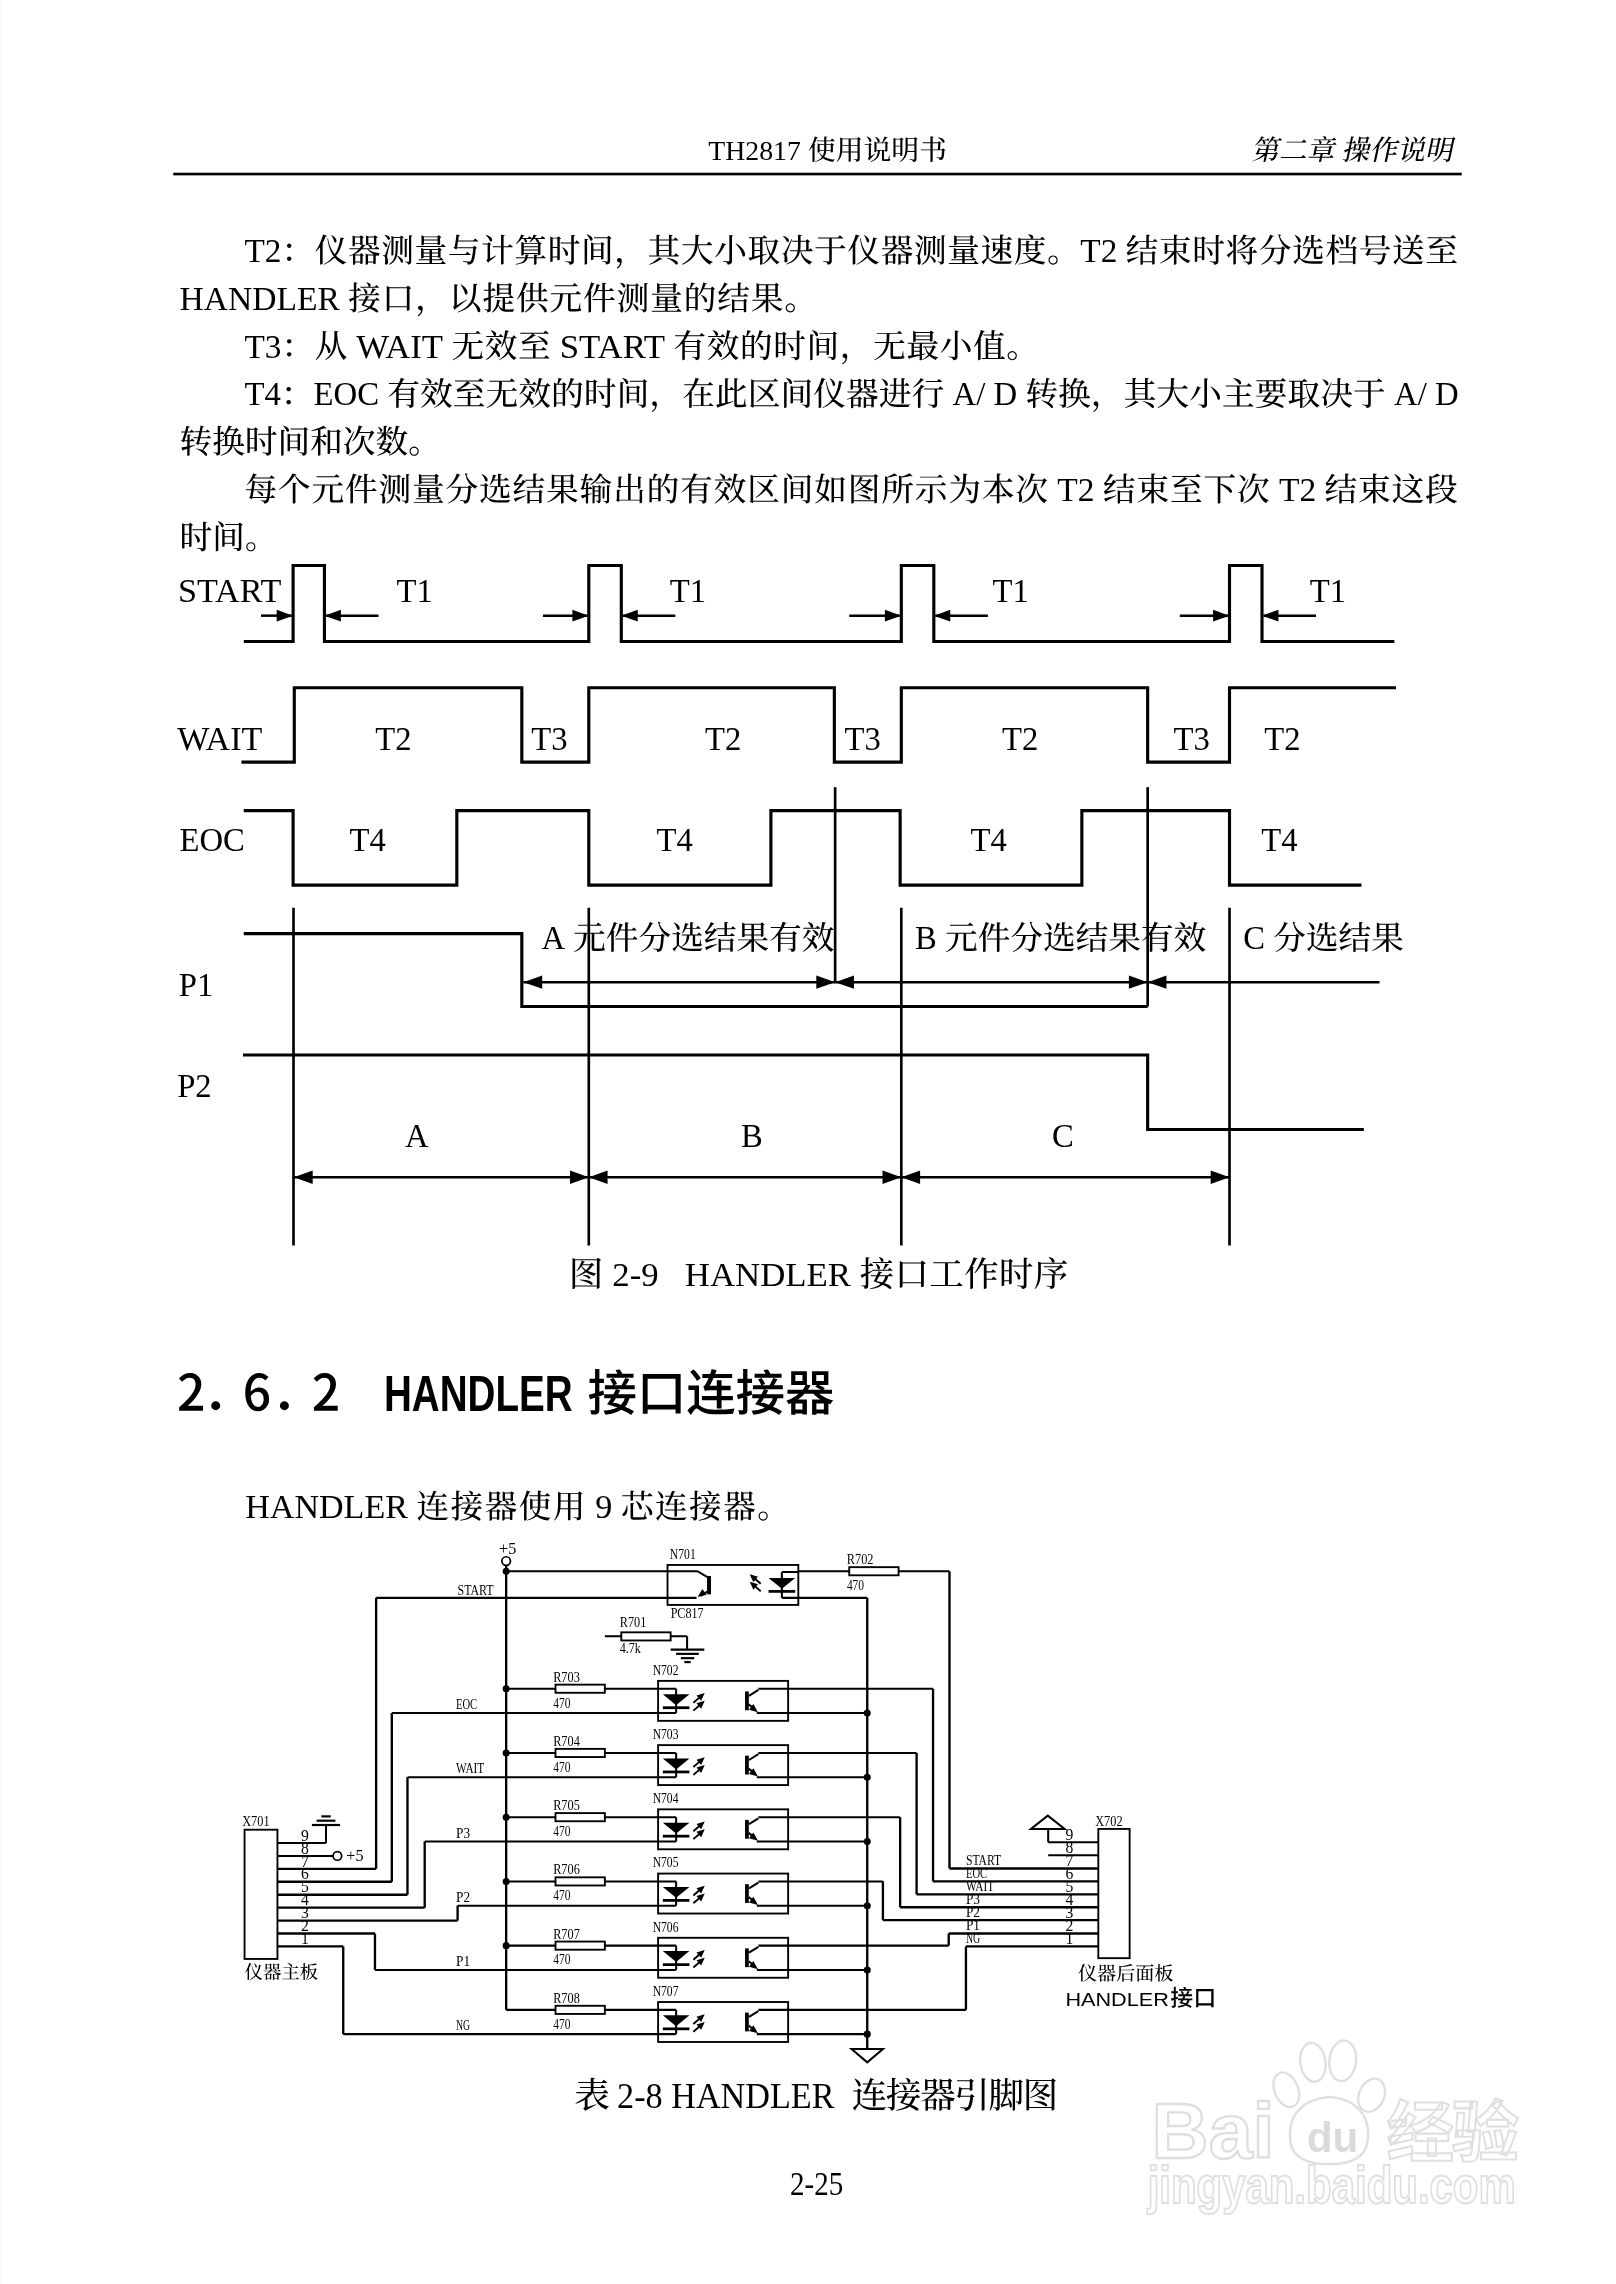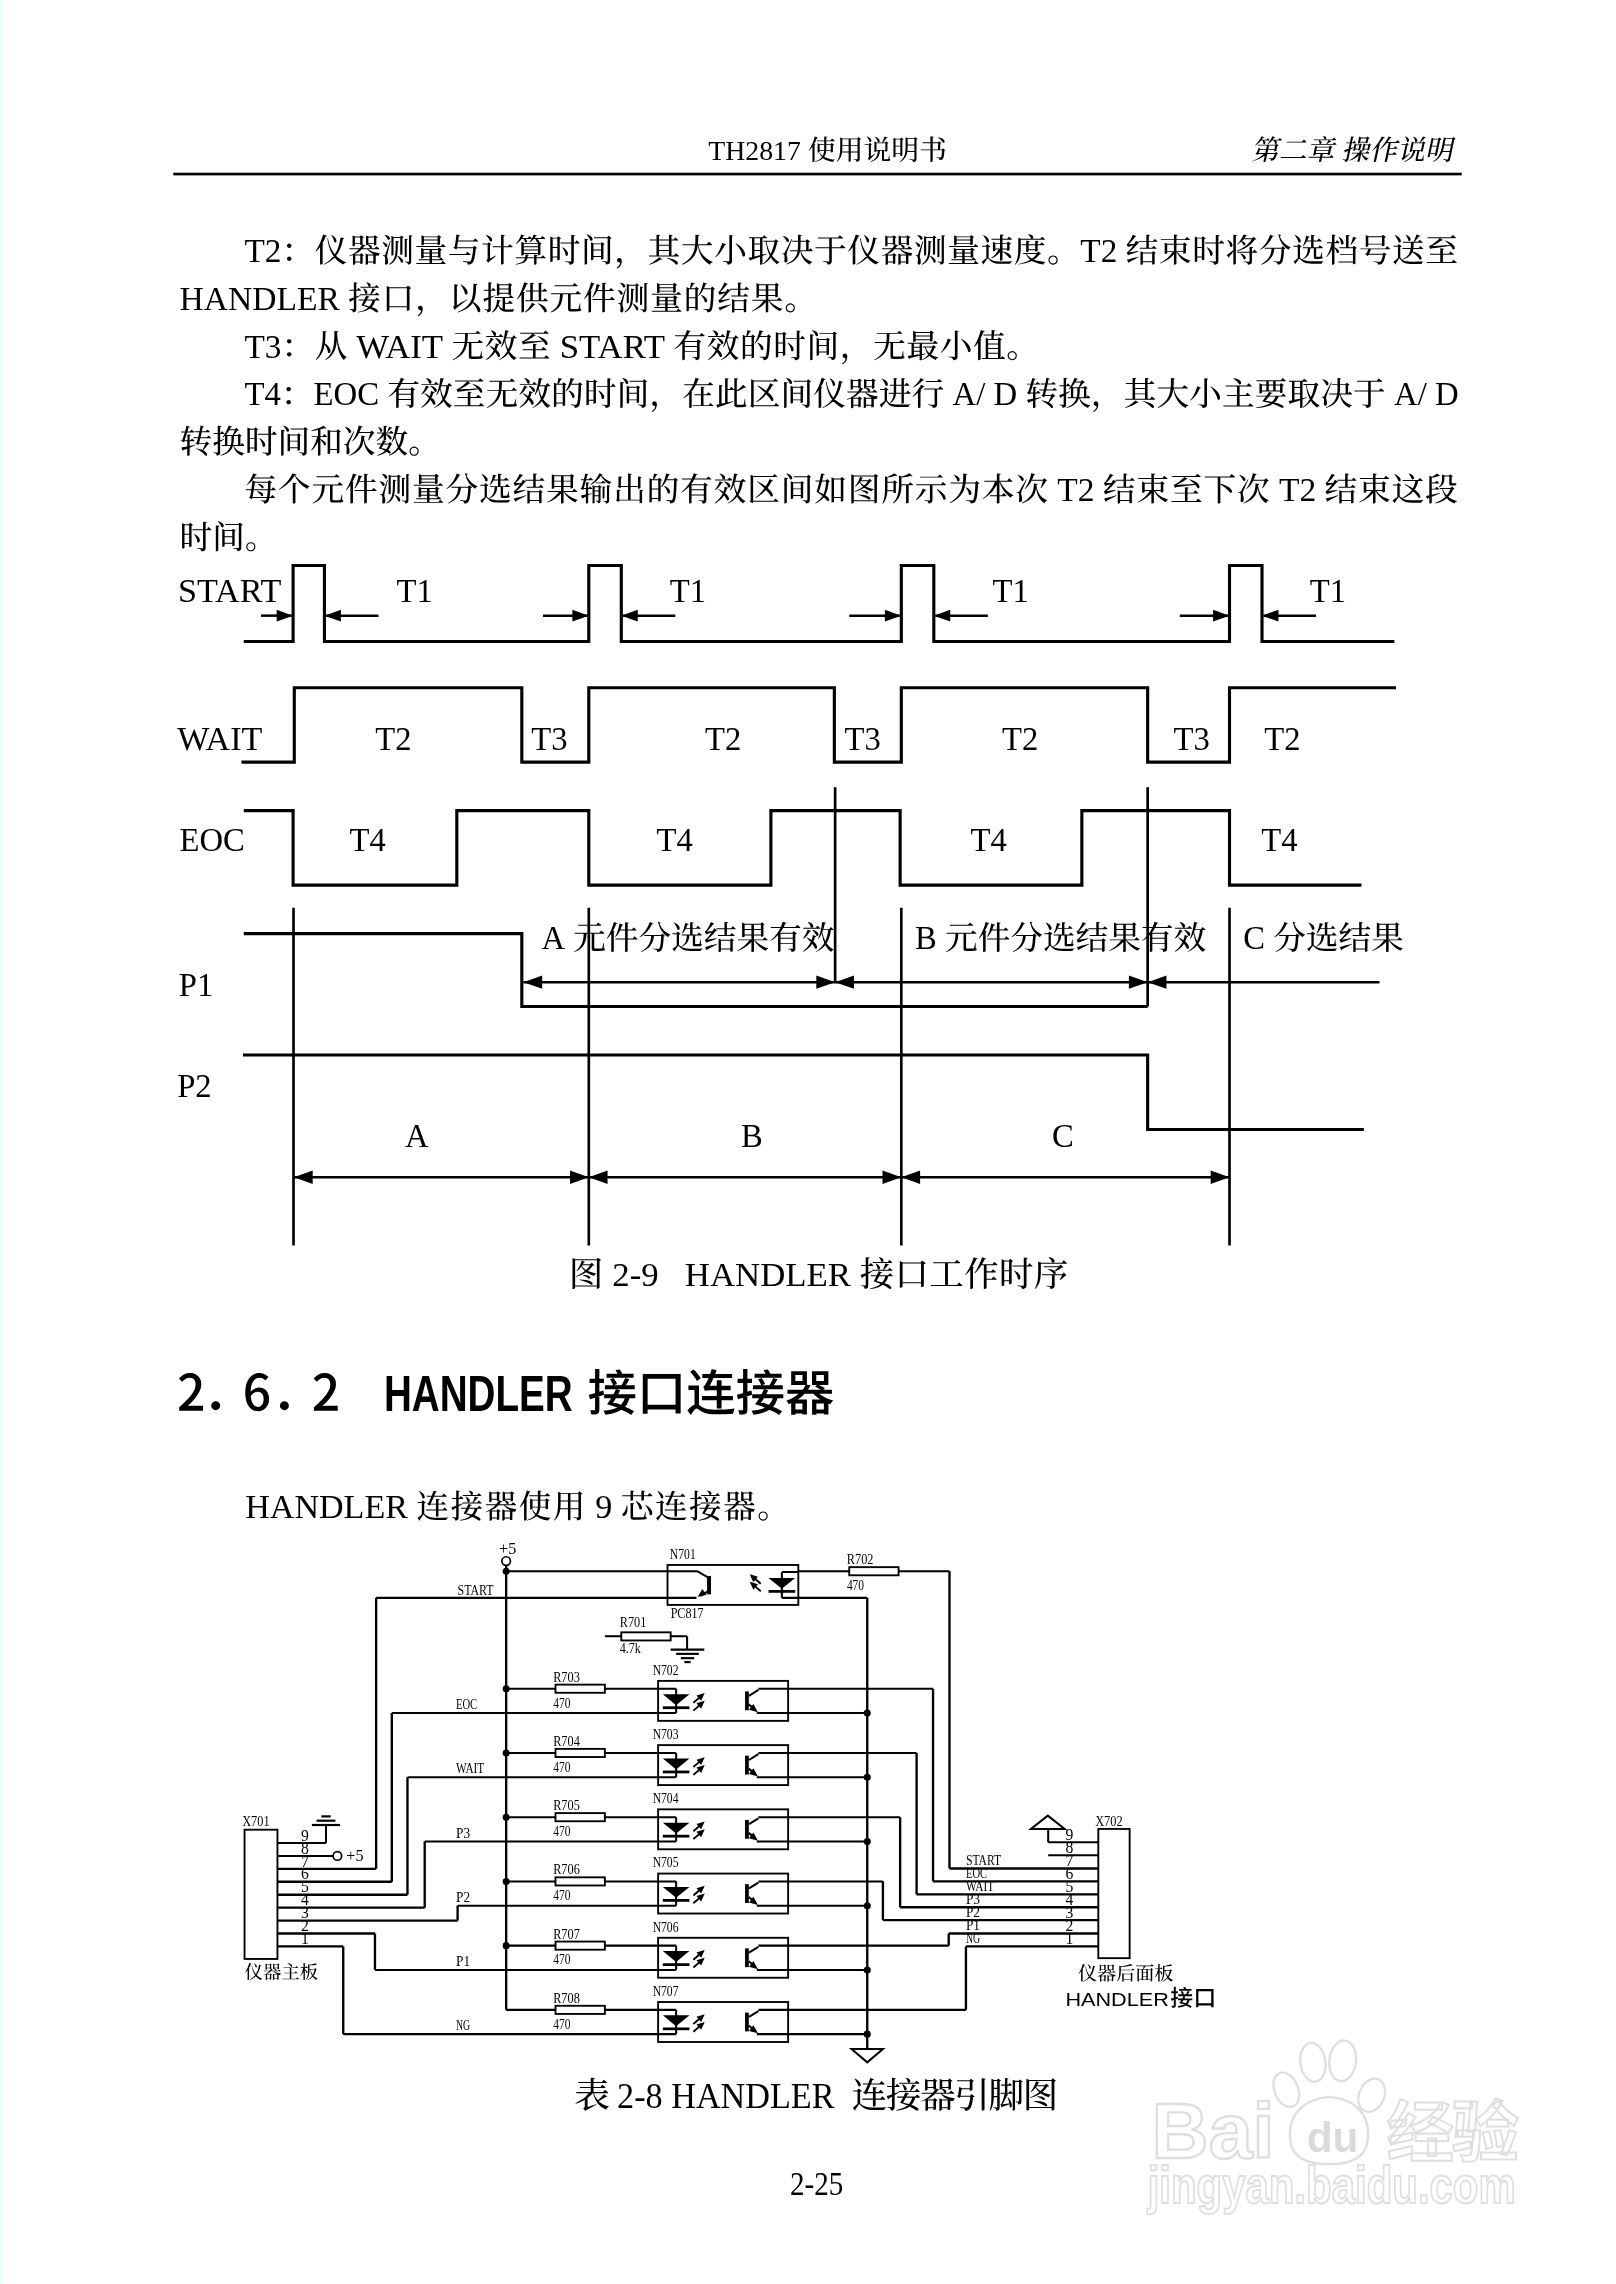--- a/index.html
+++ b/index.html
@@ -1,15 +1,15 @@
 <!DOCTYPE html>
 <html style="font-size:12.5px"><head><meta charset="utf-8"><title>TH2817</title>
 <style>
 html,body{margin:0;padding:0;background:#fff;}
-#page{position:relative;width:1617px;height:2284px;background:#5eead4;overflow:hidden;}
+#page{position:relative;width:1617px;height:2284px;background:#c4b5fd;overflow:hidden;}
 #page svg{position:absolute;left:0;top:0;}
 </style></head>
 <body>
 <div id="page">
 <svg width="1617" height="2284" viewBox="0 0 2064 2916">
 <rect width="2064" height="2916" fill="#ffffff"></rect>
 <defs>
 <path id="a4f7f" d="M317 -697H815L867 -764Q867 -764 877 -757Q887 -749 902 -737Q917 -724 934 -710Q951 -697 964 -684Q962 -676 955 -672Q948 -668 937 -668H325ZM401 -347H854V-318H401ZM823 -560H813L854 -604L942 -537Q937 -531 926 -525Q914 -520 900 -516V-291Q900 -287 889 -281Q878 -276 863 -271Q848 -266 835 -266H823ZM350 -560V-594L430 -560H846V-531H424V-285Q424 -282 415 -276Q406 -270 391 -265Q376 -261 361 -261H350ZM422 -260Q455 -200 510 -155Q564 -110 636 -78Q707 -47 792 -29Q878 -12 974 -8L973 3Q949 9 931 29Q913 50 907 79Q779 61 682 21Q585 -19 517 -86Q449 -153 407 -251ZM587 -839 699 -828Q698 -818 690 -810Q683 -803 663 -800V-377Q662 -291 642 -219Q622 -148 576 -92Q531 -35 454 8Q377 51 263 80L255 64Q379 20 452 -41Q524 -103 556 -186Q587 -268 587 -376ZM165 -540 199 -584 271 -557Q269 -550 262 -546Q254 -541 241 -539V56Q241 59 232 64Q222 70 208 75Q194 80 179 80H165ZM248 -841 365 -805Q362 -796 353 -790Q343 -784 326 -785Q293 -692 248 -607Q204 -523 153 -452Q102 -381 44 -326L30 -336Q72 -397 114 -478Q155 -559 190 -652Q225 -746 248 -841Z"></path>
 <path id="a7528" d="M163 -767V-777V-804L254 -767H240V-462Q240 -394 235 -322Q230 -250 212 -179Q193 -108 155 -42Q116 23 50 78L36 68Q93 -7 120 -93Q147 -179 155 -272Q163 -366 163 -461ZM206 -533H816V-504H206ZM206 -767H826V-738H206ZM200 -294H816V-264H200ZM786 -767H775L816 -817L910 -744Q905 -737 893 -731Q881 -724 864 -721V-30Q864 -1 856 21Q849 43 824 57Q799 70 746 76Q745 57 740 43Q735 28 724 20Q713 10 692 3Q672 -4 636 -9V-24Q636 -24 652 -23Q668 -22 691 -20Q714 -18 734 -17Q754 -16 762 -16Q776 -16 781 -21Q786 -27 786 -38ZM465 -764H542V47Q542 51 525 61Q508 71 478 71H465Z"></path>
 <path id="a8bf4" d="M868 -797Q864 -789 854 -784Q845 -780 829 -781Q803 -742 764 -695Q725 -647 684 -608H660Q677 -640 695 -680Q713 -721 729 -761Q746 -802 757 -836ZM420 -832Q478 -811 514 -785Q549 -759 566 -733Q582 -707 584 -685Q586 -663 577 -649Q568 -635 552 -632Q536 -630 516 -644Q511 -674 493 -707Q475 -740 453 -771Q430 -802 408 -825ZM594 -344Q590 -283 578 -224Q566 -164 535 -110Q504 -56 441 -8Q379 40 275 80L262 64Q350 20 400 -28Q451 -77 475 -129Q498 -181 506 -235Q514 -289 516 -344ZM737 -342Q737 -334 737 -325Q737 -317 737 -311V-38Q737 -28 742 -25Q746 -21 764 -21H821Q840 -21 854 -21Q869 -21 875 -22Q886 -22 891 -34Q897 -45 905 -81Q913 -118 921 -158H934L937 -29Q953 -23 958 -16Q963 -9 963 3Q963 17 951 27Q939 37 907 41Q876 46 817 46H745Q711 46 693 40Q675 33 670 18Q664 3 664 -22V-342ZM779 -625 816 -666 896 -604Q892 -599 883 -594Q873 -590 861 -588V-317Q861 -313 850 -308Q840 -302 826 -297Q812 -293 799 -293H787V-625ZM467 -304Q467 -301 458 -295Q449 -289 434 -284Q420 -280 405 -280H393V-625V-660L472 -625H813V-596H467ZM815 -354V-325H437V-354ZM169 -60Q191 -74 229 -99Q268 -125 316 -159Q365 -193 415 -229L423 -218Q403 -195 371 -159Q339 -122 299 -78Q259 -34 214 11ZM248 -538 266 -528V-64L200 -37L233 -68Q241 -43 237 -23Q233 -3 224 9Q215 22 206 28L153 -64Q179 -77 186 -85Q192 -93 192 -108V-538ZM194 -571 231 -610 303 -549Q299 -543 288 -538Q277 -532 258 -530L266 -539V-492H192V-571ZM129 -836Q185 -816 219 -791Q252 -766 268 -740Q284 -715 285 -693Q287 -671 278 -657Q269 -644 253 -641Q237 -639 218 -652Q211 -681 195 -714Q179 -746 158 -777Q138 -807 118 -830ZM236 -571V-542H47L38 -571Z"></path>

